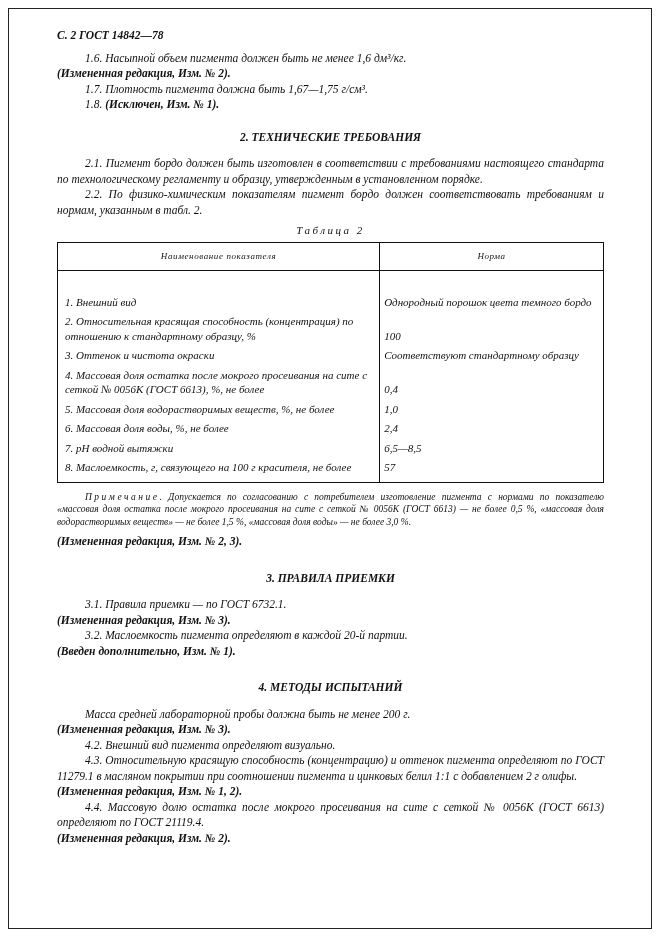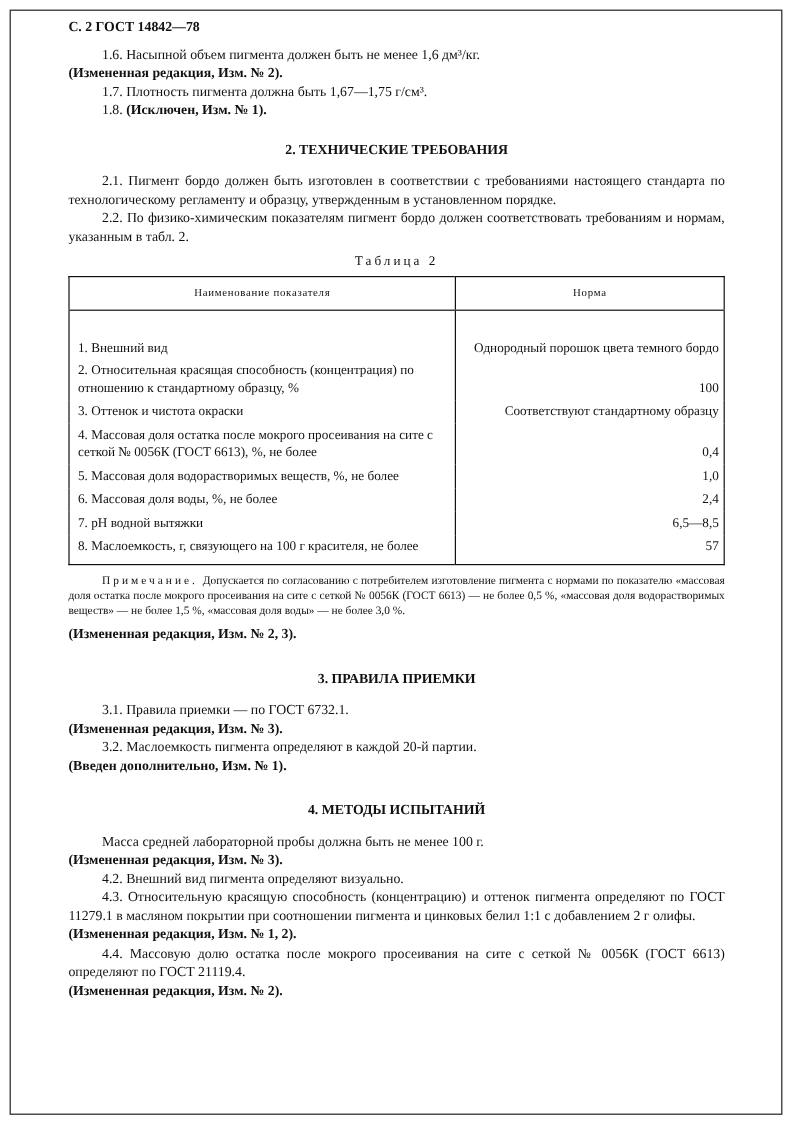--- a/index.html
+++ b/index.html
@@ -10,22 +10,22 @@
     font-family: "Liberation Serif", "DejaVu Serif", serif;
     color: #111;
   }
   .page { position: absolute; inset: 0; background: #fff; }
   .frame {
     position: absolute; left: 8px; top: 8px; right: 9px; bottom: 7px;
     border: 1px solid #222;
     pointer-events: none;
   }
   .content {
-    position: absolute; left: 57px; right: 57px; top: 16px;
-    font-size: 11.5px; line-height: 15.5px;
+    position: absolute; left: 57px; right: 57px; top: 28px;
+    font-size: 11.5px; line-height: 15.5px; font-style: italic;
   }
   .doc-header { font-weight: bold; margin-bottom: 7px; }
   p.para { text-align: justify; }
   .indent { text-indent: 28px; }
   .bold { font-weight: bold; }
   .sec-title {
     text-align: center; font-weight: bold; font-size: 11.5px;
     margin-top: 17px; margin-bottom: 11px;
   }
   .sec-title.tight { margin-top: 21px; }
@@ -41,21 +41,21 @@
     font-weight: normal; font-size: 9px; line-height: 11px;
     letter-spacing: 0.6px; text-align: center; vertical-align: middle;
     padding: 8px 4px; border-bottom: 1px solid #111;
   }
   .gost-table th.c-name { width: 59%; }
   .gost-table th + th, .gost-table td + td { border-left: 1px solid #111; }
   .gost-table td {
     font-size: 11px; line-height: 14.5px; vertical-align: bottom;
     padding: 2.5px 7px;
   }
-  .gost-table td.norm { text-align: right; padding-left: 4px; padding-right: 4px; }
+  .gost-table td.norm { text-align: left; padding-left: 4px; padding-right: 4px; }
   .gost-table tbody tr:first-child td { padding-top: 24px; }
   .gost-table tbody tr:last-child td { padding-bottom: 7px; }
   p.note {
     font-size: 9.5px; line-height: 12.5px; text-align: justify;
     text-indent: 28px; margin-top: 8px;
   }
   .note-label { letter-spacing: 2.5px; margin-right: 4px; }
   .amend { font-weight: bold; text-align: left; }
   .mt6 { margin-top: 6px; }
 </style>
@@ -124,21 +124,21 @@
     <p class="note"><span class="note-label">Примечание.</span><span>Допускается по согласованию с потребителем изготовление пигмента с нормами по показателю «массовая доля остатка после мокрого просеивания на сите с сеткой № 0056К (ГОСТ 6613) — не более 0,5 %, «массовая доля водорастворимых веществ» — не более 1,5 %, «массовая доля воды» — не более 3,0 %.</span></p>
     <p class="para amend mt6">(Измененная редакция, Изм. № 2, 3).</p>
 
     <div class="sec-title tight">3. ПРАВИЛА ПРИЕМКИ</div>
     <p class="para indent">3.1. Правила приемки — по ГОСТ 6732.1.</p>
     <p class="para amend">(Измененная редакция, Изм. № 3).</p>
     <p class="para indent">3.2. Маслоемкость пигмента определяют в каждой 20-й партии.</p>
     <p class="para amend">(Введен дополнительно, Изм. № 1).</p>
 
     <div class="sec-title tight">4. МЕТОДЫ ИСПЫТАНИЙ</div>
-    <p class="para indent">Масса средней лабораторной пробы должна быть не менее 100 г.</p>
+    <p class="para indent">Масса средней лабораторной пробы должна быть не менее 200 г.</p>
     <p class="para amend">(Измененная редакция, Изм. № 3).</p>
     <p class="para indent">4.2. Внешний вид пигмента определяют визуально.</p>
     <p class="para indent">4.3. Относительную красящую способность (концентрацию) и оттенок пигмента определяют по ГОСТ 11279.1 в масляном покрытии при соотношении пигмента и цинковых белил 1:1 с добавлением 2 г олифы.</p>
     <p class="para amend">(Измененная редакция, Изм. № 1, 2).</p>
     <p class="para indent">4.4. Массовую долю остатка после мокрого просеивания на сите с сеткой № 0056К (ГОСТ 6613) определяют по ГОСТ 21119.4.</p>
     <p class="para amend">(Измененная редакция, Изм. № 2).</p>
 
   </div>
 </div>
 

